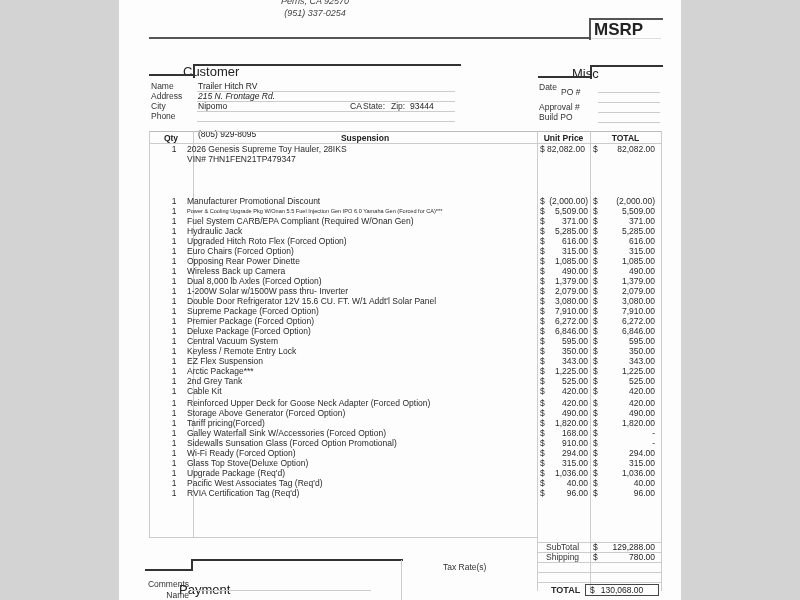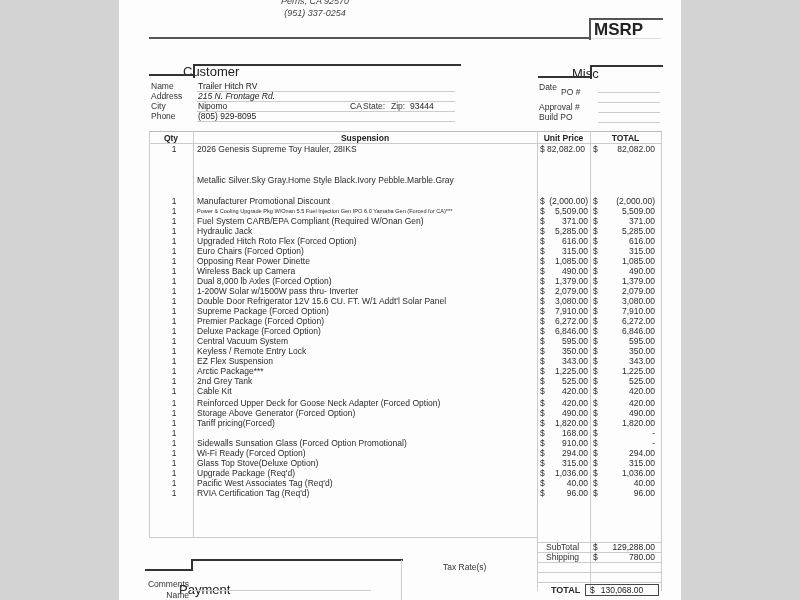--- a/index.html
+++ b/index.html
@@ -13,21 +13,21 @@
   .sec-title{font-weight:normal;font-size:13px;color:#222;margin-left:32px;}
   .sec-under{position:absolute;border-top:2px solid #333;}
   .sec-step{position:absolute;border-left:2px solid #333;border-top:2px solid #333;}
   .lbl{font-size:8.5px;color:#333;}
   .val{font-size:8.5px;color:#222;}
   .rule{position:absolute;border-top:1px solid #ccc;}
   .vrule{position:absolute;border-left:1px solid #ccc;}
   .th{font-weight:bold;font-size:8.5px;color:#222;text-align:center;}
   .row{position:absolute;left:0;width:562px;height:10px;font-size:8.5px;line-height:10px;}
   .row .q{position:absolute;left:50px;width:10px;text-align:center;}
-  .row .d{position:absolute;left:78px;}
+  .row .d{position:absolute;left:68px;}
   .row .d.small{font-size:5.6px;}
   .row .us{position:absolute;left:421px;}
   .row .u{position:absolute;left:421px;width:48px;text-align:right;}
   .row .ts{position:absolute;left:474px;}
   .row .t{position:absolute;left:474px;width:62px;text-align:right;}
   .tot-box{position:absolute;border:1px solid #444;}
 </style>
 </head>
 <body>
 
@@ -54,21 +54,21 @@
 
   <div class="abs lbl" style="left:32px;top:101px;">City</div>
   <div class="abs val" style="left:79px;top:101px;">Nipomo</div>
   <div class="abs lbl" style="left:204px;top:101px;margin-left:40px;">State:</div>
   <div class="abs val" style="left:231px;top:101px;">CA</div>
   <div class="abs lbl" style="left:272px;top:101px;">Zip:</div>
   <div class="abs val" style="left:291px;top:101px;">93444</div>
   <div class="rule" style="left:78px;top:111px;width:258px;"></div>
 
   <div class="abs lbl" style="left:32px;top:111px;">Phone</div>
-  <div class="abs val" style="left:79px;top:111px;">(805) 929-8095</div>
+  <div class="abs val" style="left:79px;top:129px;">(805) 929-8095</div>
   <div class="rule" style="left:78px;top:121px;width:258px;"></div>
 
   <div class="abs sec-title" style="left:421px;top:66px;">Misc</div>
   <div class="sec-under" style="left:419px;top:76px;width:52px;"></div>
   <div class="sec-step" style="left:471px;top:65px;width:71px;height:12px;"></div>
   <div class="abs lbl" style="left:420px;top:82px;">Date</div>
   <div class="rule" style="left:479px;top:92px;width:62px;"></div>
   <div class="abs lbl" style="left:420px;top:87px;margin-left:22px;">PO #</div>
   <div class="rule" style="left:479px;top:102px;width:62px;"></div>
   <div class="abs lbl" style="left:420px;top:102px;">Approval #</div>
@@ -90,22 +90,22 @@
   <div class="abs th" style="left:418px;top:133px;width:53px;">Unit Price</div>
   <div class="abs th" style="left:471px;top:133px;width:71px;">TOTAL</div>
 
   <div class="row" style="top:144px;">
     <span class="q">1</span>
     <span class="d">2026 Genesis Supreme Toy Hauler, 28IKS</span>
     <span class="abs" style="left:421px;">$ 82,082.00</span>
     <span class="ts">$</span>
     <span class="t">82,082.00</span>
   </div>
-  <div class="row" style="top:175px;">
-    <span class="d">Metallic Silver.Sky Gray.Home Style Black.Ivory Pebble.Marble.Gray</span>
+  <div class="row" style="top:154px;">
+    <span class="d">VIN# 7HN1FEN21TP479347</span>
   </div>
 
   <div class="row" style="top:196px;">
       <span class="q">1</span>
       <span class="d">Manufacturer Promotional Discount</span>
       <span class="us">$</span>
       <span class="u">(2,000.00)</span>
       <span class="ts">$</span>
       <span class="t">(2,000.00)</span>
     </div>
@@ -280,20 +280,21 @@
   <div class="row" style="top:418px;">
       <span class="q">1</span>
       <span class="d">Tariff pricing(Forced)</span>
       <span class="us">$</span>
       <span class="u">1,820.00</span>
       <span class="ts">$</span>
       <span class="t">1,820.00</span>
     </div>
   <div class="row" style="top:428px;">
       <span class="q">1</span>
+      <span class="d">Galley Waterfall Sink W/Accessories (Forced Option)</span>
       <span class="us">$</span>
       <span class="u">168.00</span>
       <span class="ts">$</span>
       <span class="t">-</span>
     </div>
   <div class="row" style="top:438px;">
       <span class="q">1</span>
       <span class="d">Sidewalls Sunsation Glass (Forced Option Promotional)</span>
       <span class="us">$</span>
       <span class="u">910.00</span>

